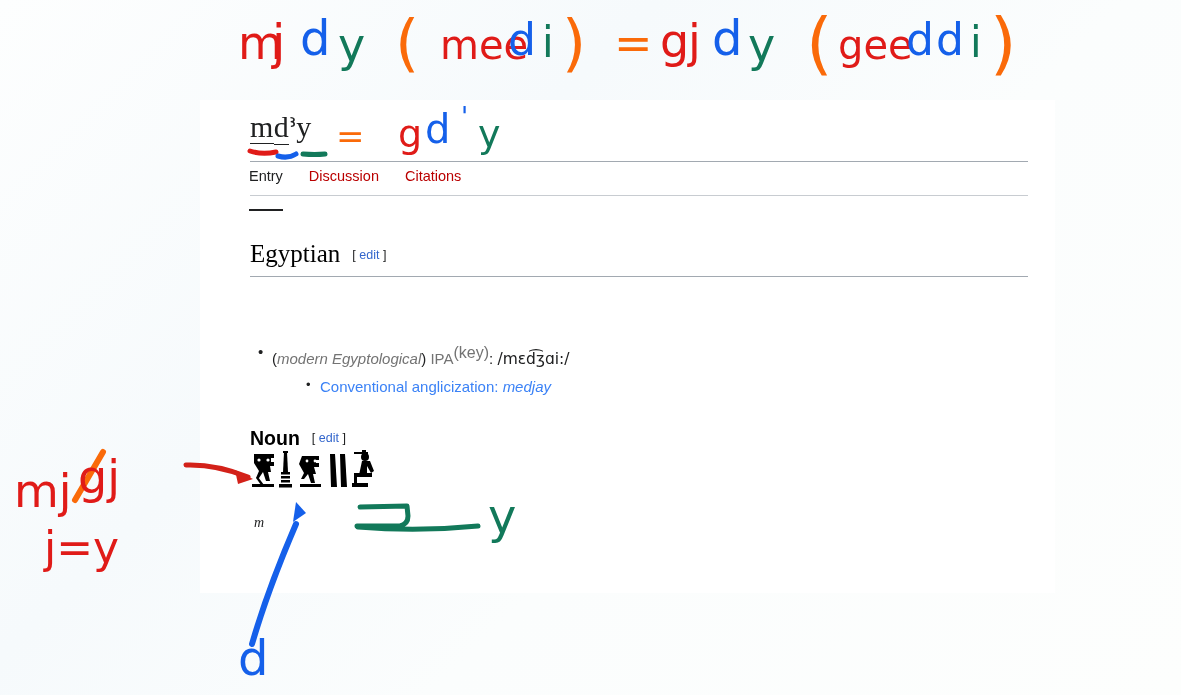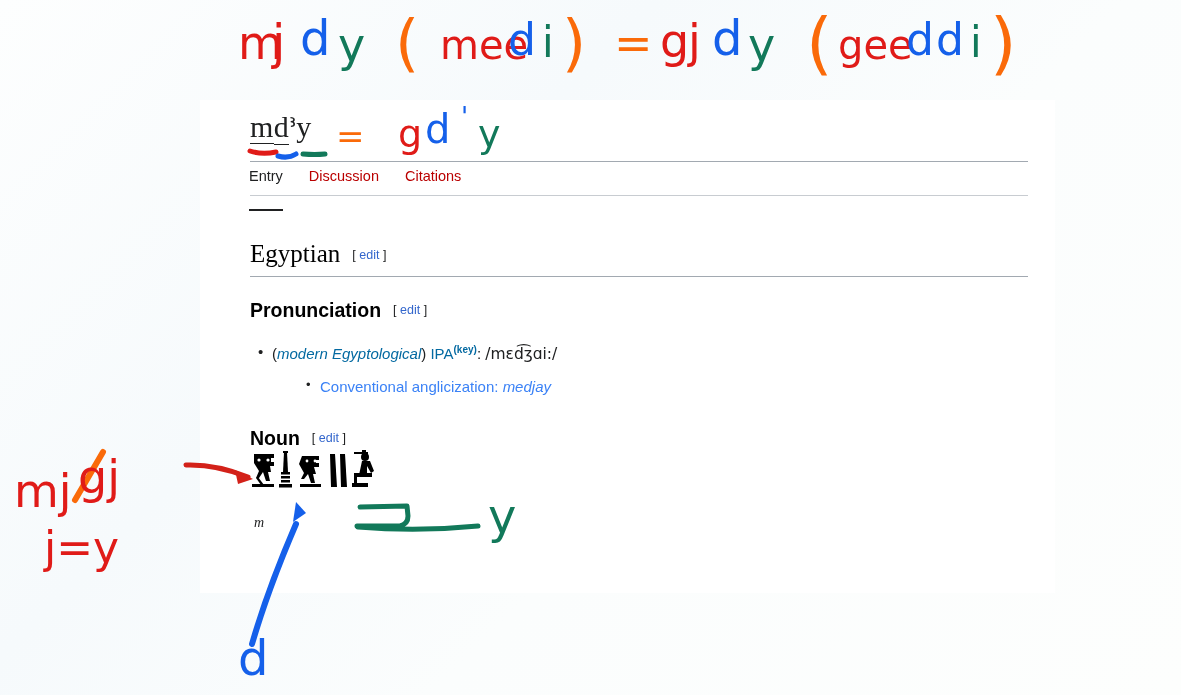--- a/index.html
+++ b/index.html
@@ -132,24 +132,24 @@
     white-space: nowrap;
   }
   .bullet-l2::before {
     content: "•";
     position: absolute;
     left: -14px;
     top: -1px;
     font-size: 13px;
     color: #202122;
   }
-  a.link { color: #0369a1; text-decoration: none; margin-top: 19px; }
+  a.link { color: #737373; text-decoration: none; margin-top: 19px; }
   a.redlink { color: #ba0000; text-decoration: none; }
   .ital { font-style: italic; }
-  .sup { font-size: 10px; vertical-align: 6px; font-weight: bold; }
+  .sup { font-size: 16px; vertical-align: 6px; }
   .ipa { font-family: "DejaVu Sans", sans-serif; font-size: 15.5px; }
 
   
   #glyph-row {
     position: absolute;
     left: 50px;
     top: 350px;
     font-family: "DejaVu Sans", sans-serif;
     font-size: 37px;
     line-height: 1;
@@ -209,23 +209,20 @@
     <span class="tab">Discussion</span>
     <span class="tab">Citations</span>
   </div>
   <div id="tabs-rule"></div>
 
   <div class="h2wrap" style="top:140px">
     <span class="h2">Egyptian</span><span class="editlink"><span>[</span>&nbsp;<a href="#">edit</a>&nbsp;<span>]</span></span>
   </div>
   <div class="h2rule" style="top:176px"></div>
 
-  <div class="h2wrap" style="top:199px">
-    <span class="h3">Pronunciation</span><span class="editlink"><span>[</span>&nbsp;<a href="#">edit</a>&nbsp;<span>]</span></span>
-  </div>
 
   <div class="bullet-l1" style="top:244px">
     <span>(</span><a href="#" class="link ital">modern Egyptological</a><span>)</span>
     <a href="#" class="link">IPA</a><a href="#" class="link sup">(key)</a><span>: </span><span class="ipa">/mɛd͡ʒɑi:/</span>
   </div>
 
   <div class="bullet-l2" style="top:278px">
     <span>Conventional anglicization: </span><span class="ital">medjay</span>
   </div>
 

